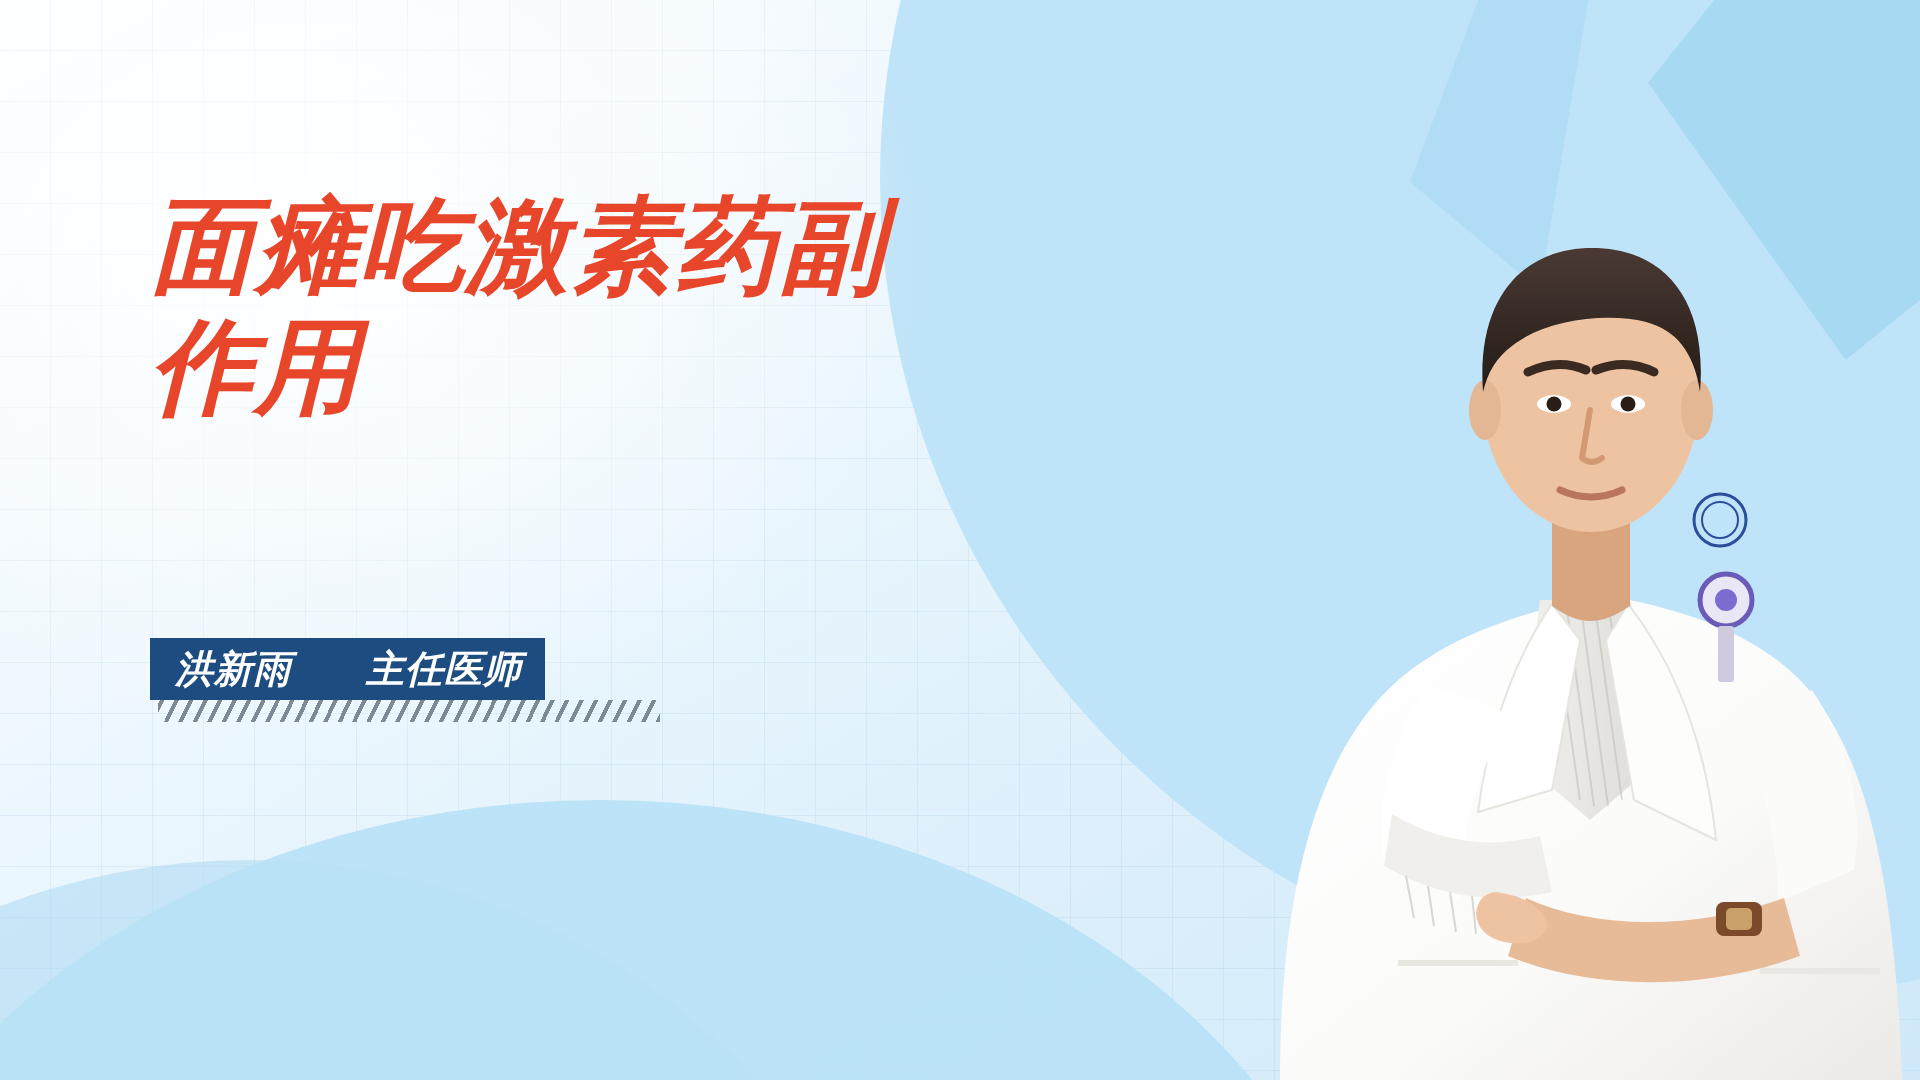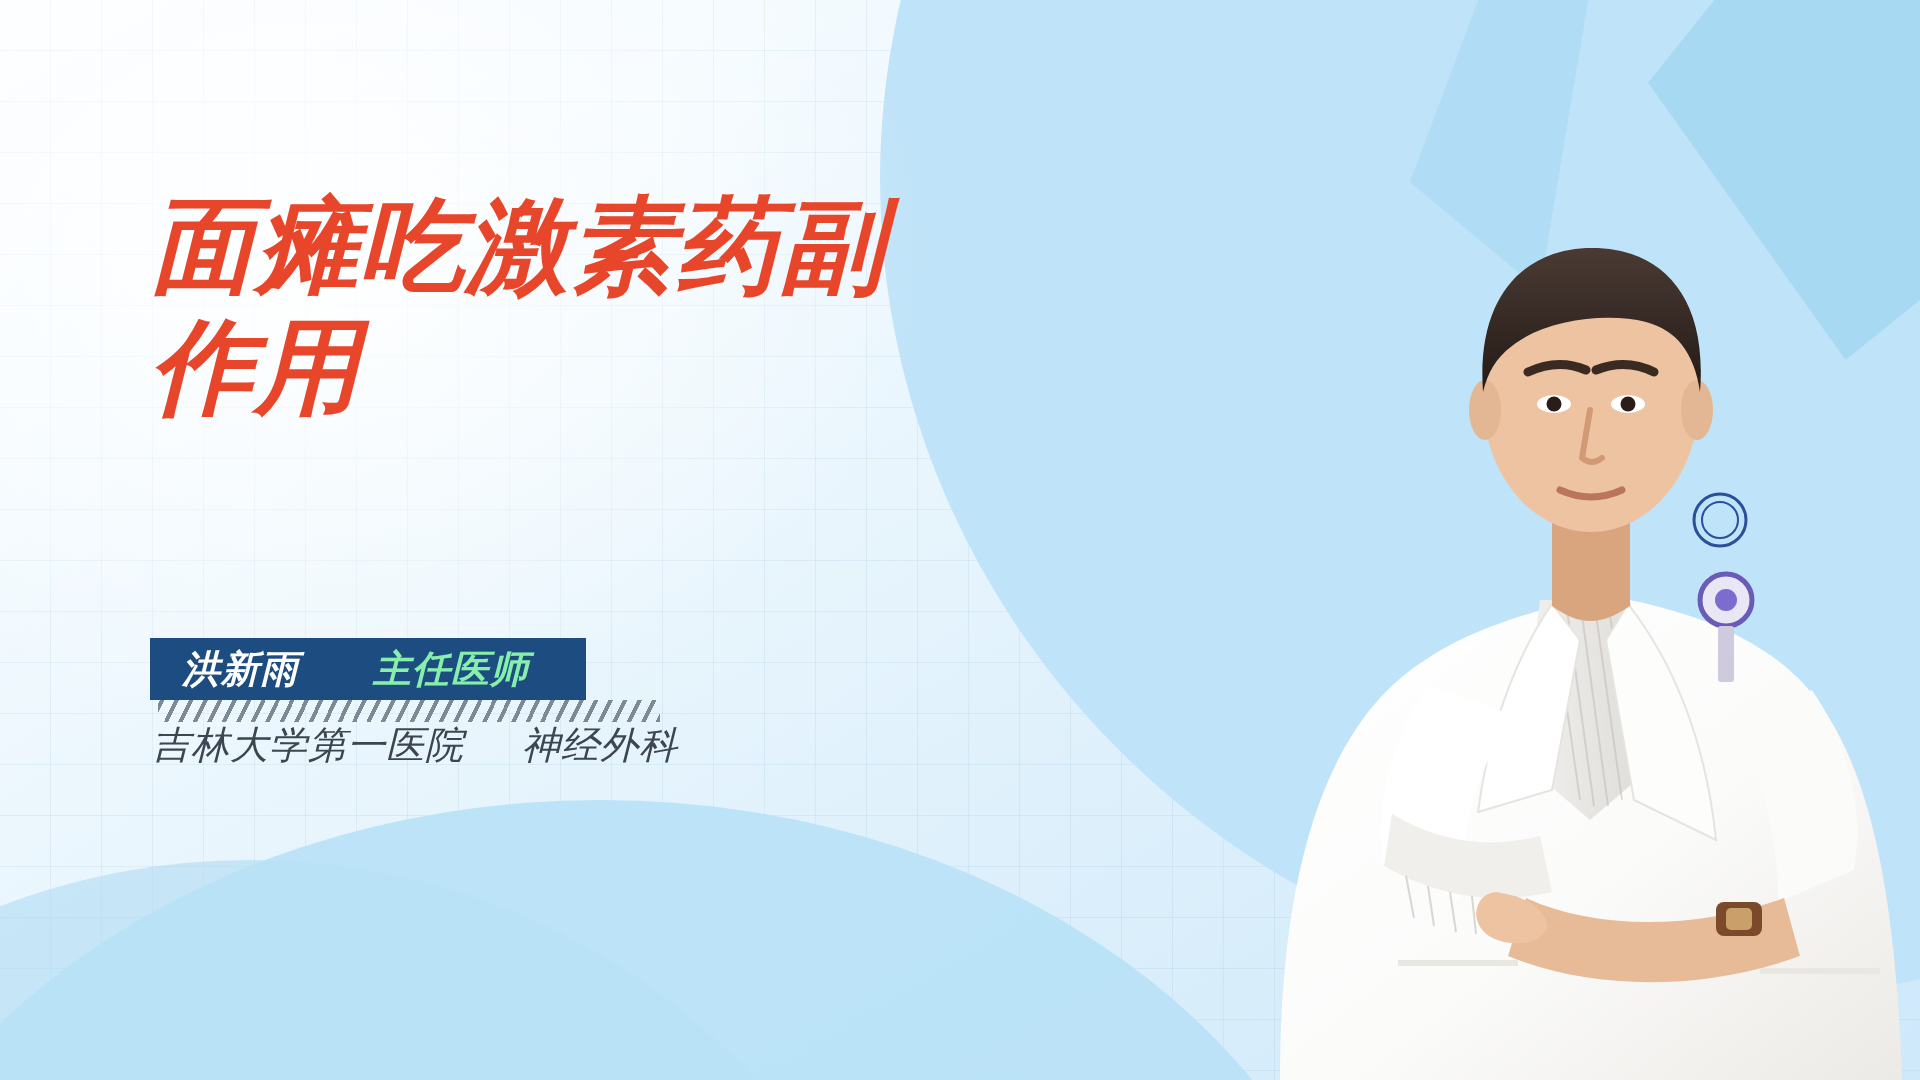--- a/index.html
+++ b/index.html
@@ -108,31 +108,31 @@
   #badge-wrap {
     position:absolute;
     top:638px; left:0;
     width:500px;
   }
   #badge {
     background:#1d4d80;
     height:62px;
     display:flex;
     align-items:center;
-    padding:0 16px 0 32px;
-    width:436px;
+    padding:0 16px 0 25px;
+    width:395px;
   }
   #badge .doc-name {
     color:#ffffff;
     font-size:38px;
     font-weight:bold;
     letter-spacing:1px;
   }
   #badge .doc-title {
-    color:#86efac;
+    color:#ffffff;
     font-size:38px;
     font-weight:bold;
     letter-spacing:1px;
     margin-left:74px;
   }
   #hatch {
     margin-left:8px;
     width:502px;
     height:22px;
     background-image:repeating-linear-gradient(
@@ -292,19 +292,15 @@
 作用</div>
 
     <div id="badge-wrap">
       <div id="badge">
         <span class="doc-name">洪新雨</span>
         <span class="doc-title">主任医师</span>
       </div>
       <div id="hatch"></div>
     </div>
 
-    <div id="affil">
-      <span class="hosp">吉林大学第一医院</span>
-      <span class="dept">神经外科</span>
-    </div>
 
   </div>
 </div>
 
 </body></html>

